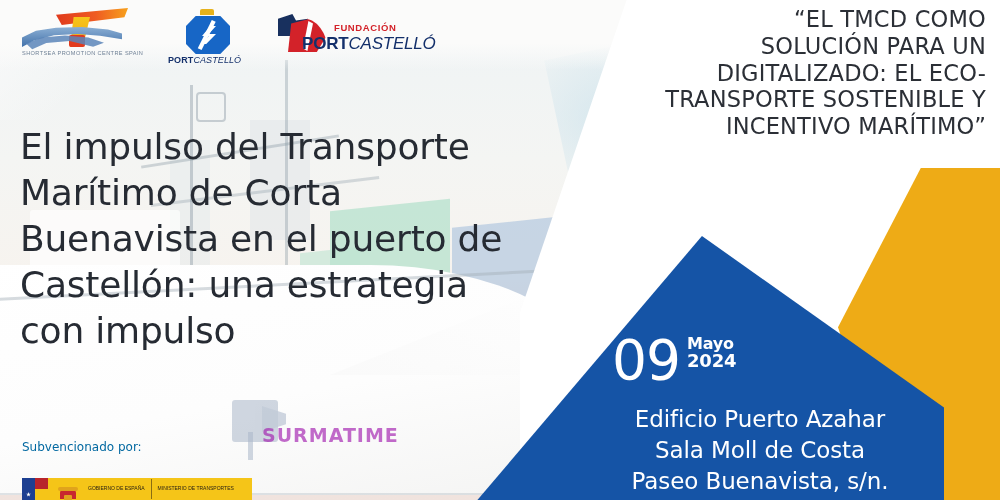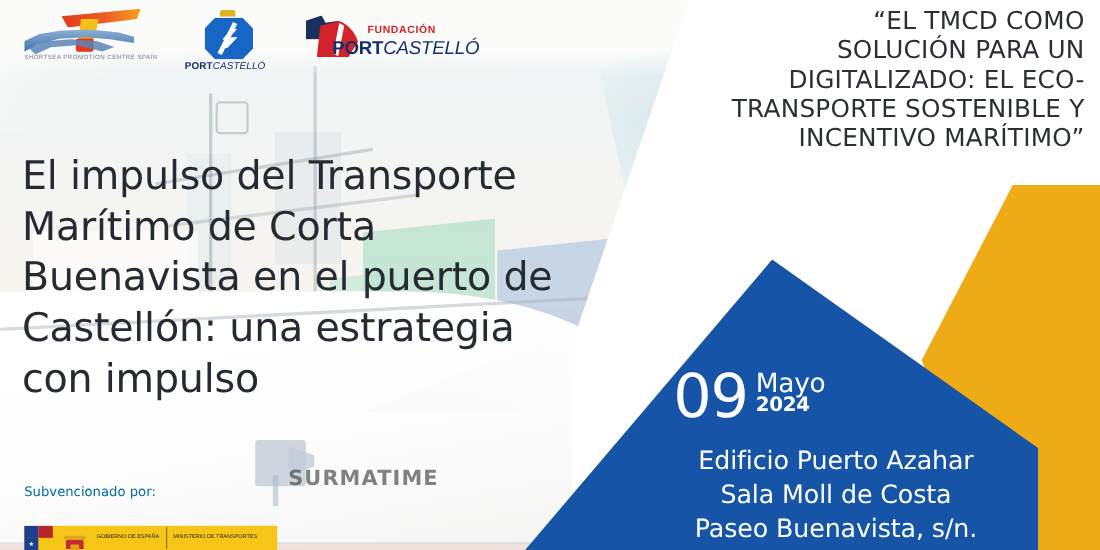--- a/index.html
+++ b/index.html
@@ -77,21 +77,21 @@
   .funnel:before{
     content:"";position:absolute;left:30px;top:6px;width:24px;height:26px;
     background:#93a4bb;opacity:.8;clip-path:polygon(0 0,100% 30%,100% 70%,0 100%);
   }
   .funnel-mast{
     position:absolute;left:248px;top:432px;width:5px;height:28px;background:#aab7c9;opacity:.55;
   }
   .shipname{
     position:absolute;left:262px;top:424px;
     font-family:"DejaVu Sans", sans-serif;font-weight:700;font-size:19px;
-    letter-spacing:1px;color:#404040;opacity:.65;
+    letter-spacing:1px;color:#a21caf;opacity:.65;
   }
   .wake{
     position:absolute;left:560px;top:40px;width:180px;height:170px;
     background:radial-gradient(ellipse at 30% 40%, rgba(205,227,236,.75), rgba(231,241,245,0) 70%);
     transform:rotate(-12deg);
   }
 
   
   .whitewedge{
     position:absolute;left:520px;top:-10px;width:500px;height:520px;
@@ -204,37 +204,37 @@
   
   .quote{
     position:absolute;right:14px;top:6px;width:400px;text-align:right;
     font-family:"DejaVu Sans", sans-serif;
     font-size:22.5px;line-height:1.19;letter-spacing:.2px;
     color:#2b2f36;
   }
 
   
   .title{
-    position:absolute;left:20px;top:138px;width:560px;
+    position:absolute;left:20px;top:124px;width:560px;
     font-family:"DejaVu Sans", sans-serif;
     font-size:36px;line-height:1.28;letter-spacing:-.2px;
     color:#262b33;
   }
 
   
   .datewrap{
     position:absolute;left:612px;top:334px;display:flex;align-items:flex-start;color:#ffffff;
   }
   .day{
     font-family:"DejaVu Sans", sans-serif;font-weight:400;font-size:55px;line-height:.96;
     letter-spacing:-1px;
   }
   .monthyear{margin-left:7px;padding-top:2px;}
   .month{
-    font-family:"DejaVu Sans", sans-serif;font-weight:400;font-size:24px;line-height:1.02;letter-spacing:-.2px;
+    font-family:"DejaVu Sans", sans-serif;font-weight:700;font-size:16px;line-height:1.02;letter-spacing:-.2px;
   }
   .year{
     font-family:"DejaVu Sans", sans-serif;font-weight:800;font-size:18px;line-height:1.05;letter-spacing:-.2px;
   }
   .venue{
     position:absolute;left:560px;top:404px;width:400px;text-align:center;
     font-family:"DejaVu Sans", sans-serif;
     font-size:23px;line-height:1.35;color:#ffffff;letter-spacing:-.1px;
   }
 

